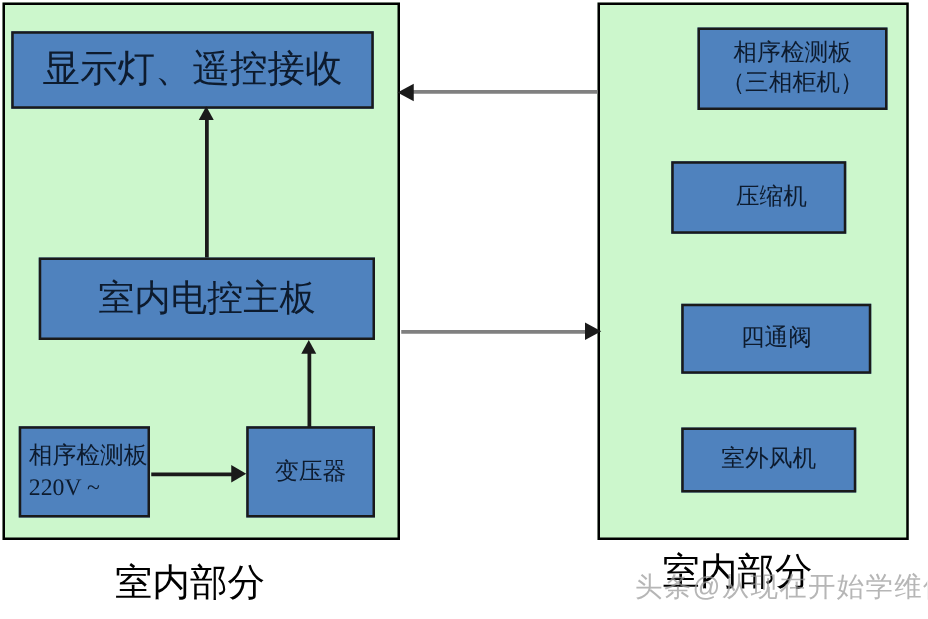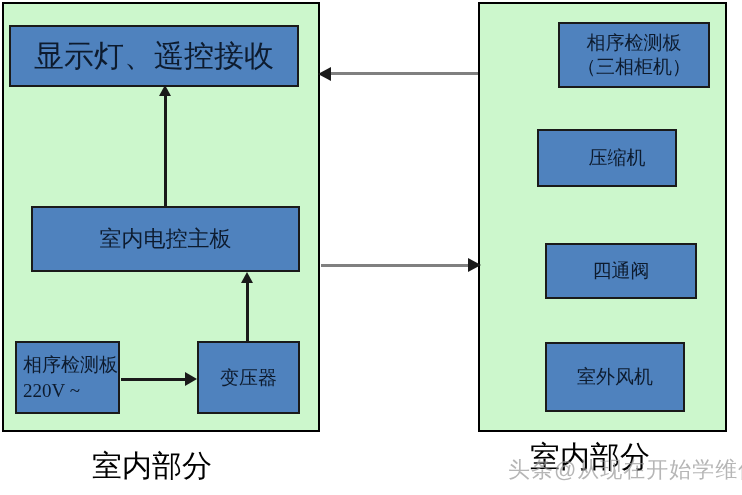--- a/index.html
+++ b/index.html
@@ -81,21 +81,21 @@
 </style>
 </head>
 <body>
 
 <div id="canvas">
 
   <div class="panel" style="left:2px; top:2px; width:318px; height:430px;"></div>
 
   <div class="node" style="left:9px; top:25px; width:290px; height:62px; font-size:30px;text-align:right;">显示灯、遥控接收</div>
 
-  <div class="node" style="left:31px; top:206px; width:269px; height:66px; font-size:22px;">室内电控主板</div>
+  <div class="node" style="left:31px; top:206px; width:269px; height:66px; font-size:29px;">室内电控主板</div>
 
   <div class="node lefted" style="left:15px; top:341px; width:105px; height:73px; font-size:19px; line-height:1.35;">相序检测板
 220V ~</div>
 
   <div class="node" style="left:197px; top:341px; width:103px; height:73px; font-size:19px;font-family:Liberation Serif, serif;">变压器</div>
 
   <div class="conn-v" style="left:164px; top:94px; height:112px; border-left-color:#1a1a1a;"></div>
   <div class="arrowhead ah-up" style="left:159px; top:85px; border-bottom:11px solid #1a1a1a;"></div>
 
   <div class="conn-h" style="left:121px; top:378px; width:66px; border-top-color:#1a1a1a;"></div>
@@ -108,21 +108,21 @@
 
   <div class="panel" style="left:478px; top:2px; width:249px; height:430px;"></div>
 
   <div class="node" style="left:558px; top:22px; width:152px; height:66px; font-size:19px; line-height:1.28;">相序检测板
 （三相柜机）</div>
 
   <div class="node" style="left:537px; top:129px; width:140px; height:58px; font-size:19px;padding-left:20px;">压缩机</div>
 
   <div class="node" style="left:545px; top:243px; width:152px; height:56px; font-size:19px;">四通阀</div>
 
-  <div class="node" style="left:545px; top:342px; width:140px; height:70px; font-size:19px;">室外风机</div>
+  <div class="node" style="left:545px; top:342px; width:140px; height:52px; font-size:19px;">室外风机</div>
 
   <div class="conn-h" style="left:329px; top:72px; width:149px; border-top-color:#808080;"></div>
   <div class="arrowhead ah-left" style="left:318px; top:67px; border-right:13px solid #1a1a1a;"></div>
 
   <div class="conn-h" style="left:321px; top:264px; width:149px; border-top-color:#808080;"></div>
   <div class="arrowhead ah-right" style="left:468px; top:258px; border-left:13px solid #1a1a1a;"></div>
 
   <div class="caption" style="left:530px; top:437px; font-size:30px;">室内部分</div>
 
   <div class="watermark" style="left:508px; top:455px; font-size:22px;">头条@从现在开始学维修</div>

